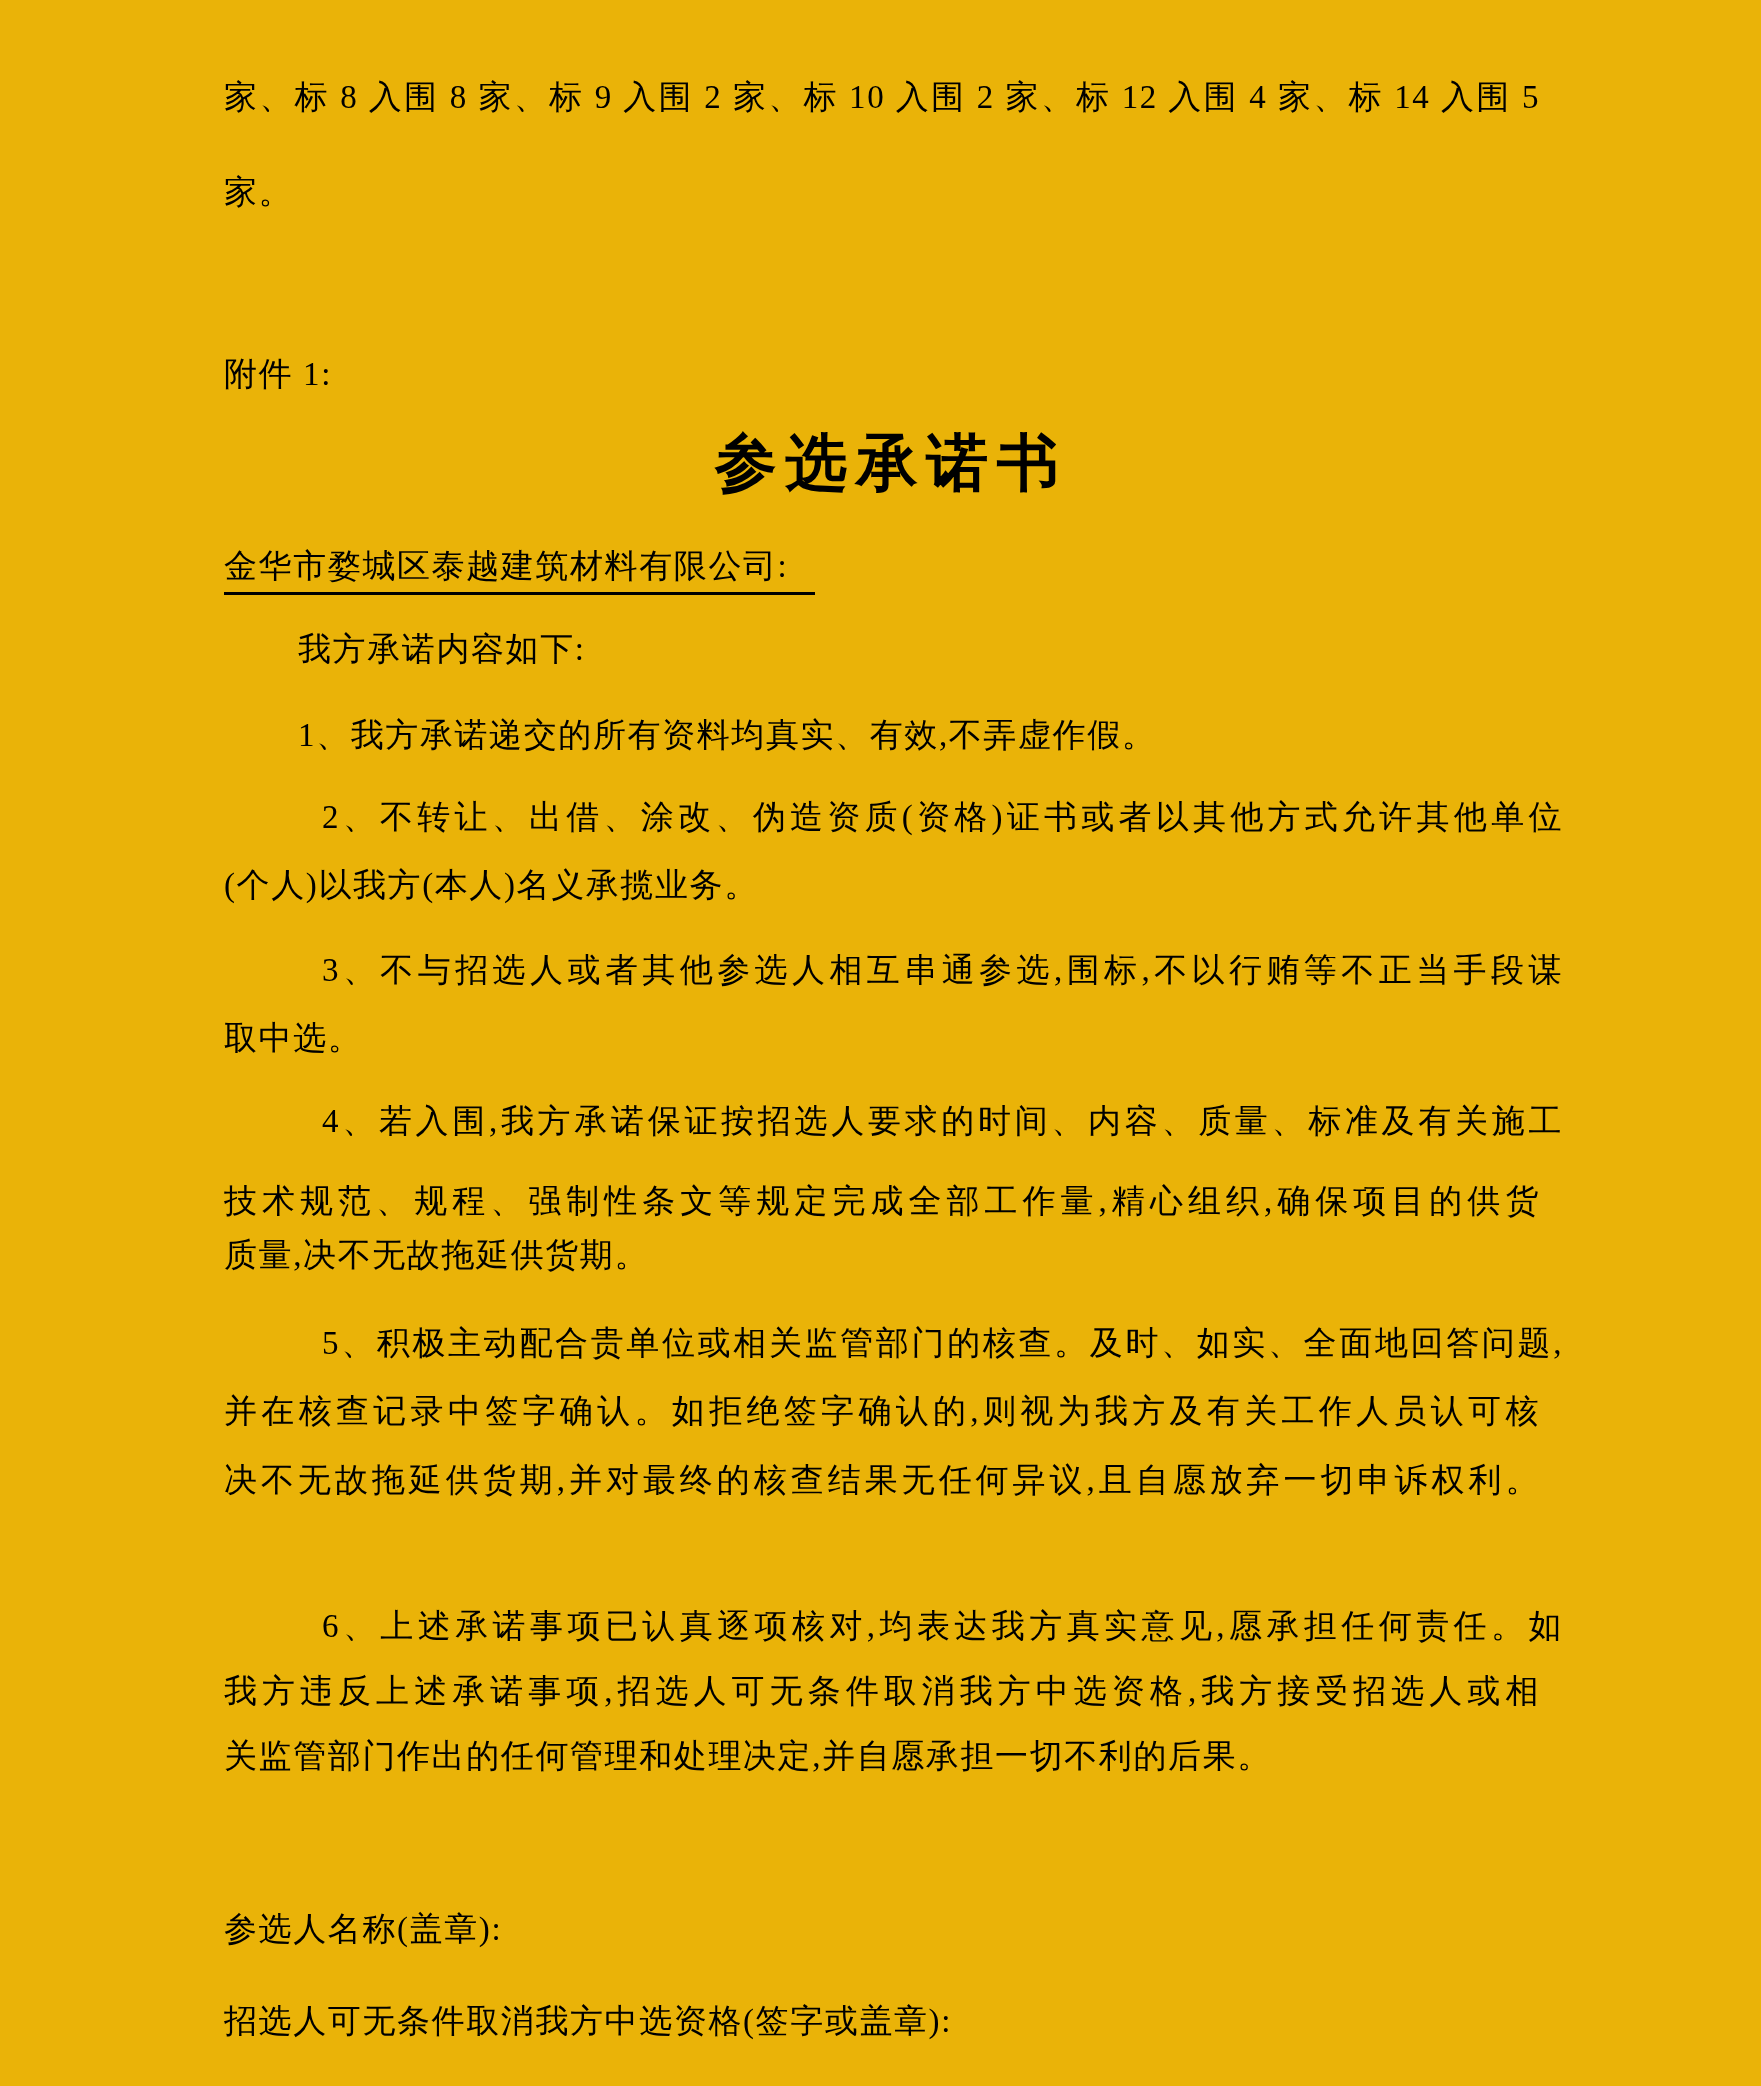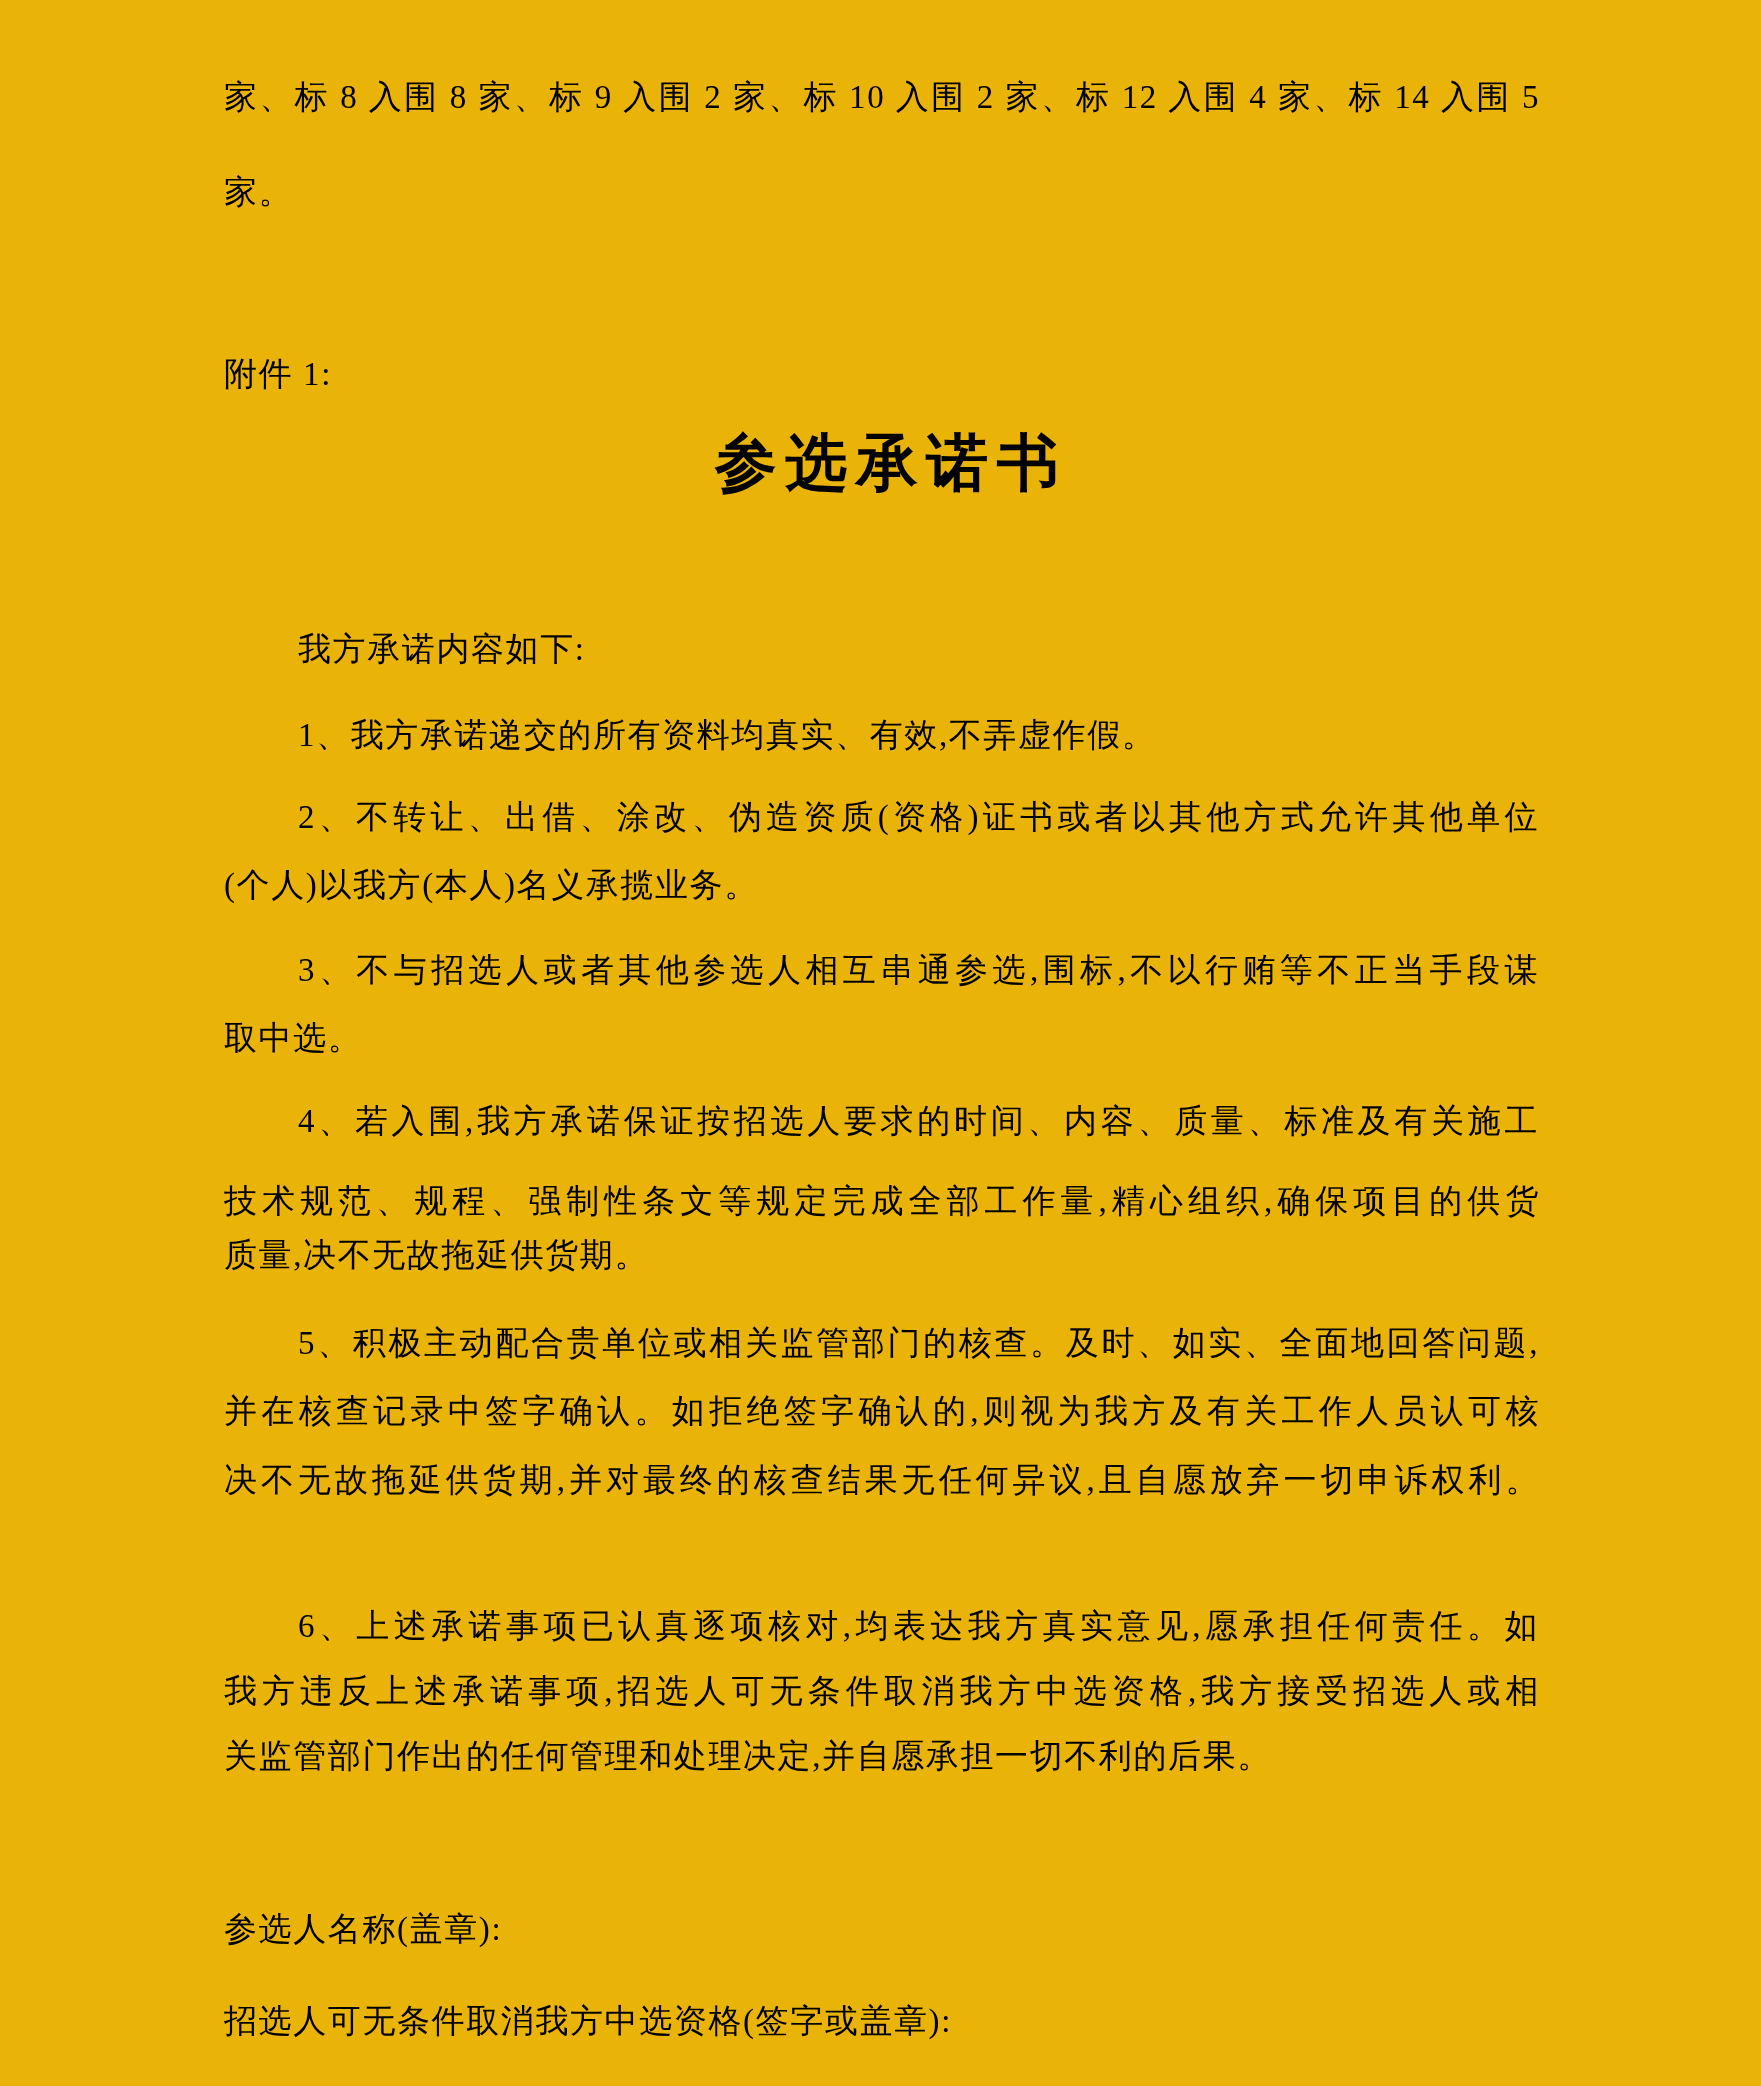--- a/index.html
+++ b/index.html
@@ -23,21 +23,21 @@
     white-space: nowrap;
     letter-spacing: 1.6px;
   }
   
   .fill {
     white-space: normal;
     text-align: justify;
     text-align-last: justify;
   }
   .w-flush  { width: 1316px; }  
-  .w-indent { width: 1241px; }  
+  .w-indent { width: 1241px; margin-left: 24px; }  
   .doc-title {
     position: absolute;
     left: 0;
     width: 1762px;
     text-align: center;
     font-size: 62px;
     font-weight: bold;
     letter-spacing: 8.5px;
     line-height: 1.1;
     white-space: nowrap;
@@ -53,20 +53,23 @@
 
 <div class="page">
 
   <div class="line fill w-flush" style="top:79px; left:224px;">家、标 8 入围 8 家、标 9 入围 2 家、标 10 入围 2 家、标 12 入围 4 家、标 14 入围 5</div>
   <div class="line" style="top:174px; left:224px;">家。</div>
 
   <div class="line" style="top:356px; left:224px;">附件 1:</div>
 
   <div class="doc-title" style="top:429px;padding-left:10px;">参选承诺书</div>
 
+  <div class="line" style="top:548px; left:224px;">
+    <span class="underlined">金华市婺城区泰越建筑材料有限公司:</span>
+  </div>
 
   <div class="line" style="top:631px; left:298px;">我方承诺内容如下:</div>
 
   <div class="line" style="top:717px; left:298px;">1、我方承诺递交的所有资料均真实、有效,不弄虚作假。</div>
 
   <div class="line fill w-indent" style="top:799px; left:298px;">2、不转让、出借、涂改、伪造资质(资格)证书或者以其他方式允许其他单位</div>
   <div class="line" style="top:867px; left:224px;">(个人)以我方(本人)名义承揽业务。</div>
 
   <div class="line fill w-indent" style="top:952px; left:298px;">3、不与招选人或者其他参选人相互串通参选,围标,不以行贿等不正当手段谋</div>
   <div class="line" style="top:1020px; left:224px;">取中选。</div>

